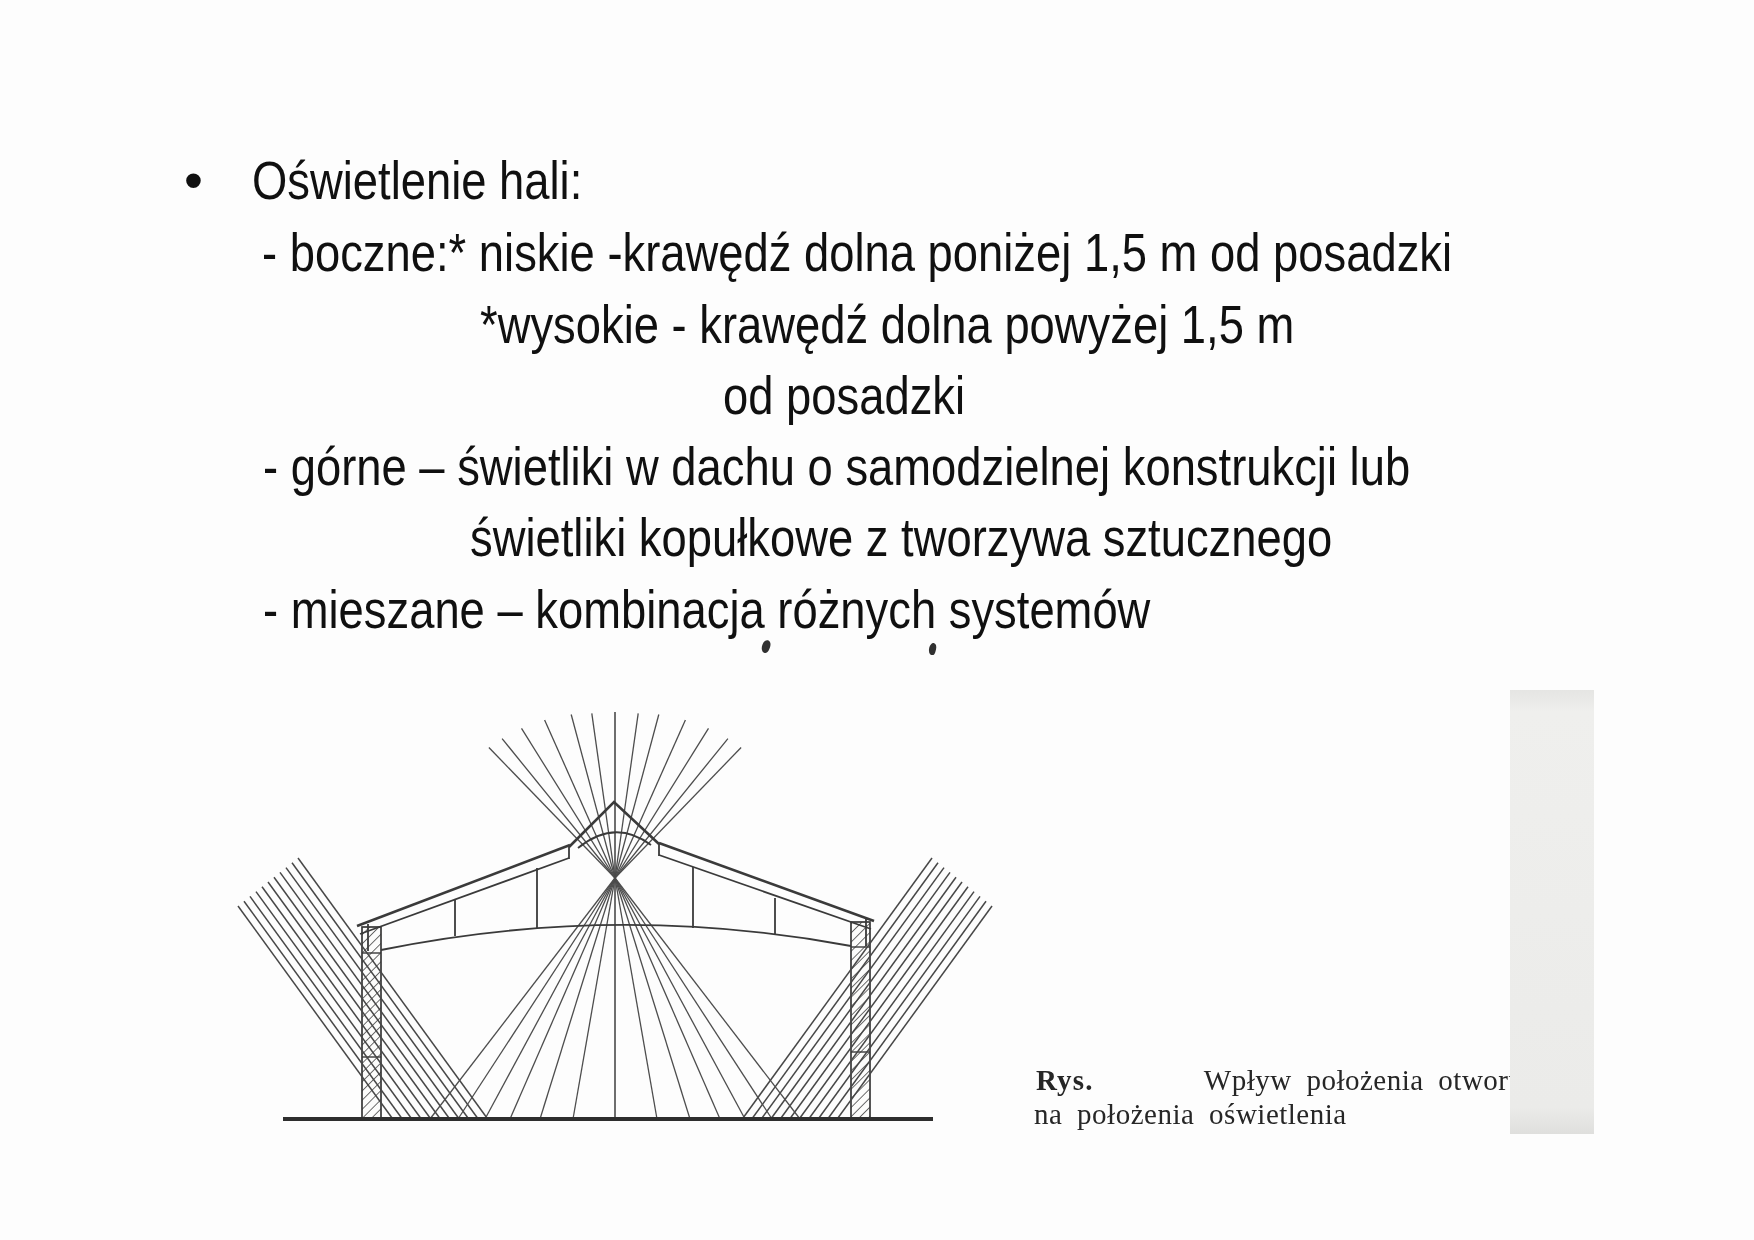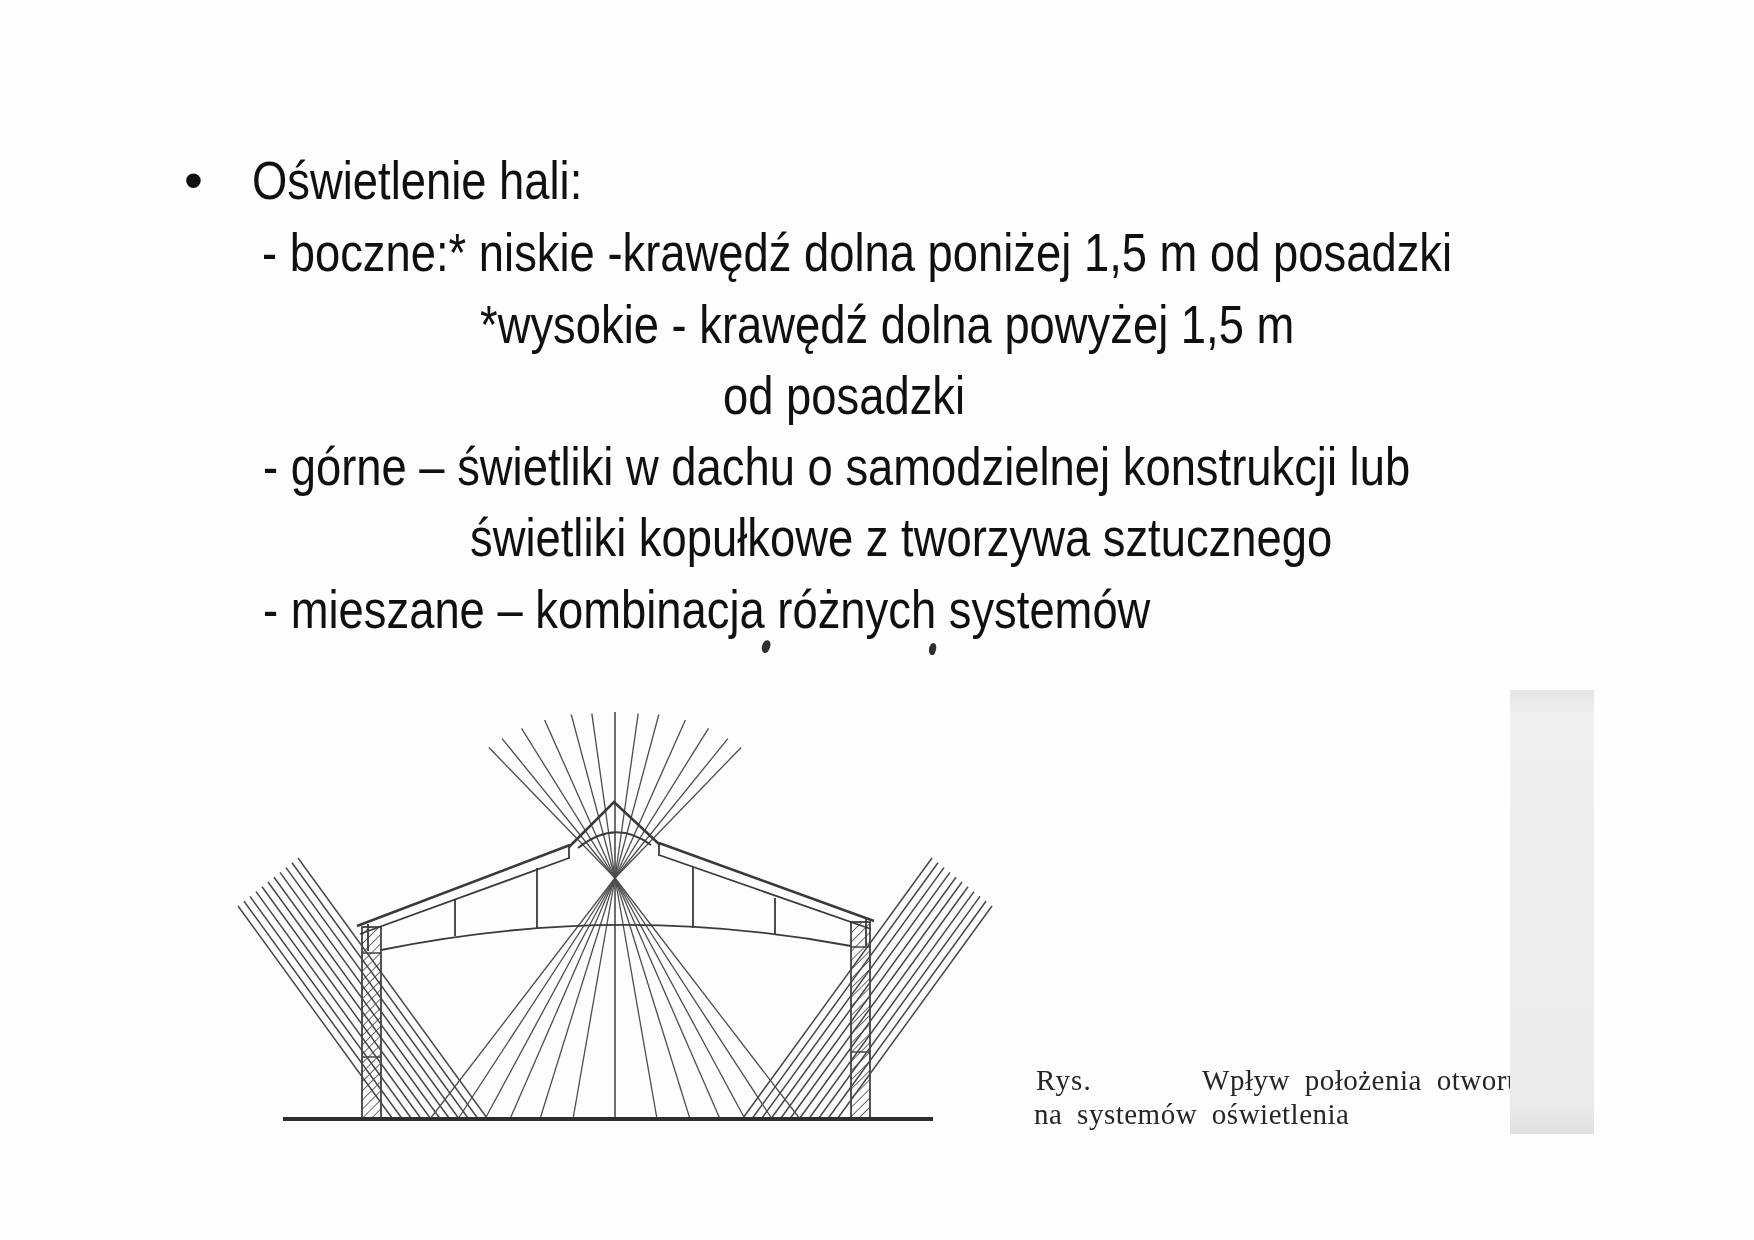--- a/index.html
+++ b/index.html
@@ -32,21 +32,21 @@
   .centerline{stroke:#4a4a4a;stroke-width:1.6;}
   .wall{fill:url(#hatch);stroke:#383838;stroke-width:1.7;}
   .tick{stroke:#383838;stroke-width:1.4;}
   
   .cap{
     position:absolute;font-family:"Liberation Serif",serif;color:#262626;
     font-size:29px;line-height:33px;letter-spacing:0.5px;word-spacing:7px;white-space:nowrap;
   }
   .cap1{left:1036px;top:1064px;}
   .cap2{left:1034px;top:1098px;}
-  .rys{font-weight:normal;letter-spacing:1.2px;}
+  .rys{font-weight:bold;letter-spacing:1.2px;}
   .cap-gap{display:inline-block;width:110px;}
   
   .page-edge{
     position:absolute;left:1510px;top:690px;width:84px;height:444px;
     background:linear-gradient(180deg,#e5e5e3 0%,#efefed 5%,#ededeb 50%,#ebebe9 94%,#dfdfdd 100%);
   }
   
   .speck{position:absolute;background:#303030;border-radius:60% 60% 50% 70%;}
   .sp1{left:762px;top:640px;width:8px;height:13px;transform:rotate(20deg);}
   .sp2{left:929px;top:643px;width:7px;height:12px;transform:rotate(14deg);}
@@ -156,18 +156,18 @@
     <line class="st w18" x1="368" y1="924" x2="368" y2="951"></line>
     <line class="st w18" x1="866" y1="919" x2="866" y2="946"></line>
   </g>
 
   <line class="floor" x1="283" y1="1119" x2="933" y2="1119"></line>
 </svg>
 
 <div class="cap cap1">
   <span class="rys">Rys.</span><span class="cap-gap"></span><span>Wpływ położenia otworu</span>
 </div>
-<div class="cap cap2">na systemów oświetlenia</div>
+<div class="cap cap2">na położenia oświetlenia</div>
 
 <div class="page-edge"></div>
 
 <div class="speck sp1"></div>
 <div class="speck sp2"></div>
 
 </body></html>

